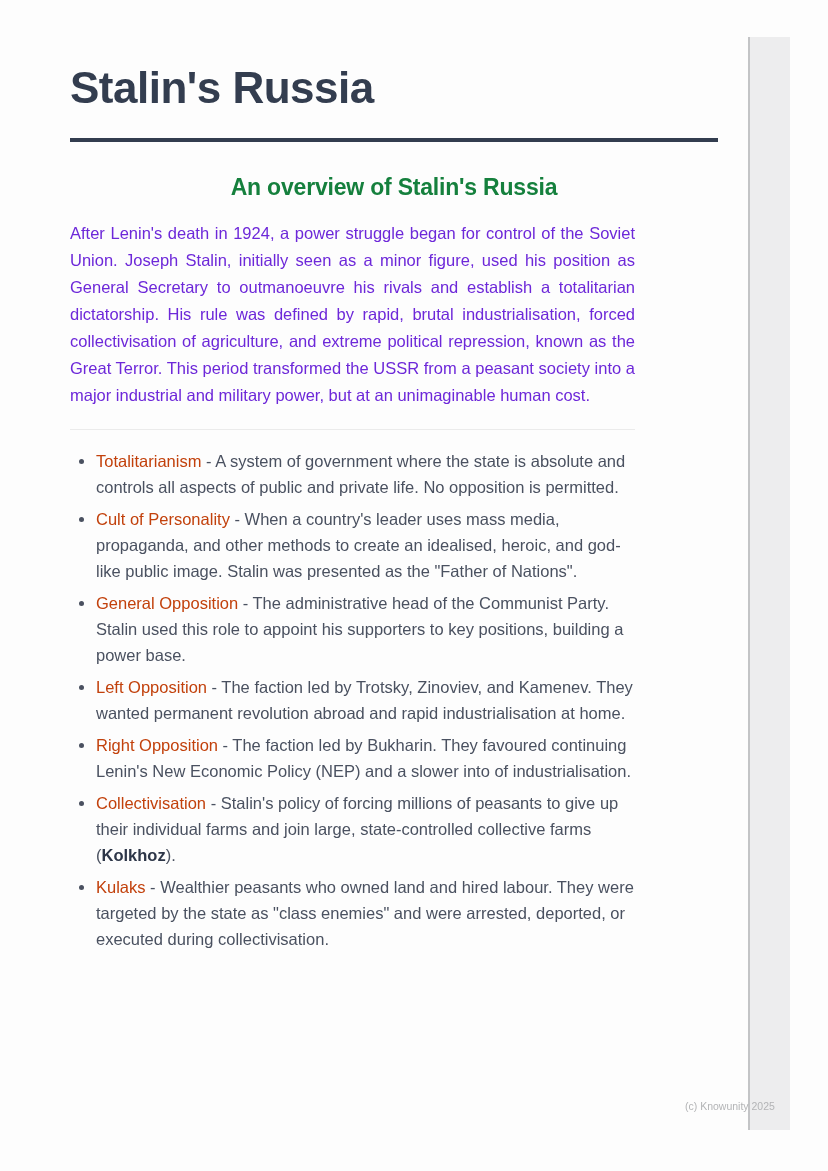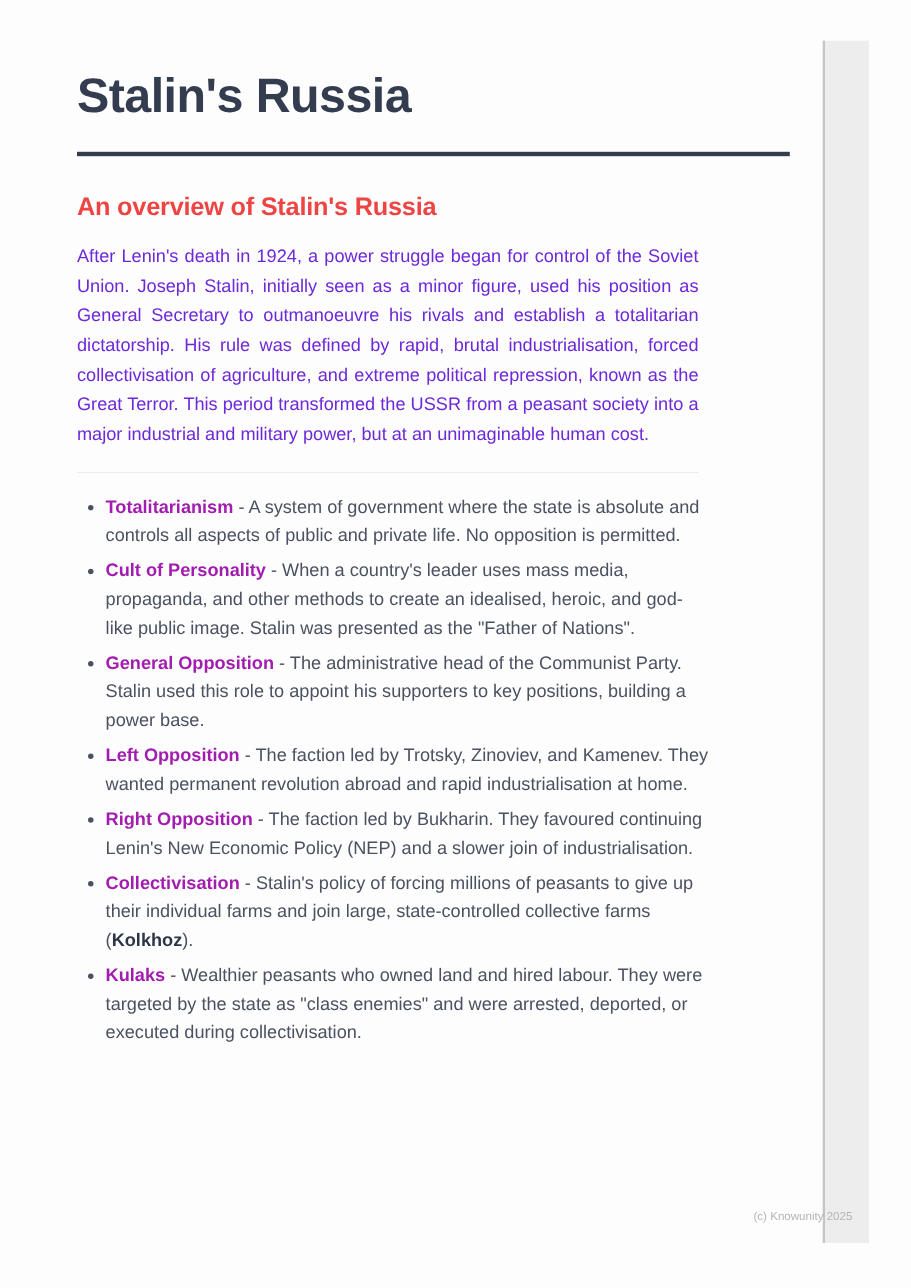--- a/index.html
+++ b/index.html
@@ -46,21 +46,22 @@
     height: 4px;
     background: #333d4f;
     border: none;
   }
   .section-heading {
     margin: 30px 0 0 0;
     font-size: 23px;
     line-height: 30px;
     font-weight: 700;
     letter-spacing: -0.2px;
-    color: #ef4444;
+    color: #15803d;
+    text-align: center;
   }
   .overview-paragraph {
     margin: 18px 0 0 0;
     width: 565px;
     font-size: 16.5px;
     line-height: 27px;
     text-align: justify;
     color: #6d28d9;
   }
   .light-divider {
@@ -75,22 +76,22 @@
     width: 548px;
     list-style: disc outside;
     color: #4a5160;
   }
   .term-list li {
     font-size: 16.5px;
     line-height: 26px;
     margin-bottom: 6px;
   }
   .term {
-    font-weight: 700;
-    color: #a21caf;
+    font-weight: 400;
+    color: #c2410c;
   }
   .inline-bold {
     font-weight: 700;
     color: #2d3648;
   }
   .watermark {
     position: absolute;
     left: 685px;
     top: 1100px;
     font-size: 10.5px;
@@ -124,21 +125,21 @@
       <li>
         <span class="term">Cult of Personality</span><span> - When a country's leader uses mass media, propaganda, and other methods to create an idealised, heroic, and god-like public image. Stalin was presented as the "Father of Nations".</span>
       </li>
       <li>
         <span class="term">General Opposition</span><span> - The administrative head of the Communist Party. Stalin used this role to appoint his supporters to key positions, building a power base.</span>
       </li>
       <li>
         <span class="term">Left Opposition</span><span> - The faction led by Trotsky, Zinoviev, and Kamenev. They wanted permanent revolution abroad and rapid industrialisation at home.</span>
       </li>
       <li>
-        <span class="term">Right Opposition</span><span> - The faction led by Bukharin. They favoured continuing Lenin's New Economic Policy (NEP) and a slower join of industrialisation.</span>
+        <span class="term">Right Opposition</span><span> - The faction led by Bukharin. They favoured continuing Lenin's New Economic Policy (NEP) and a slower into of industrialisation.</span>
       </li>
       <li>
         <span class="term">Collectivisation</span><span> - Stalin's policy of forcing millions of peasants to give up their individual farms and join large, state-controlled collective farms (</span><span class="inline-bold">Kolkhoz</span><span>).</span>
       </li>
       <li>
         <span class="term">Kulaks</span><span> - Wealthier peasants who owned land and hired labour. They were targeted by the state as "class enemies" and were arrested, deported, or executed during collectivisation.</span>
       </li>
     </ul>
 
   </div>

